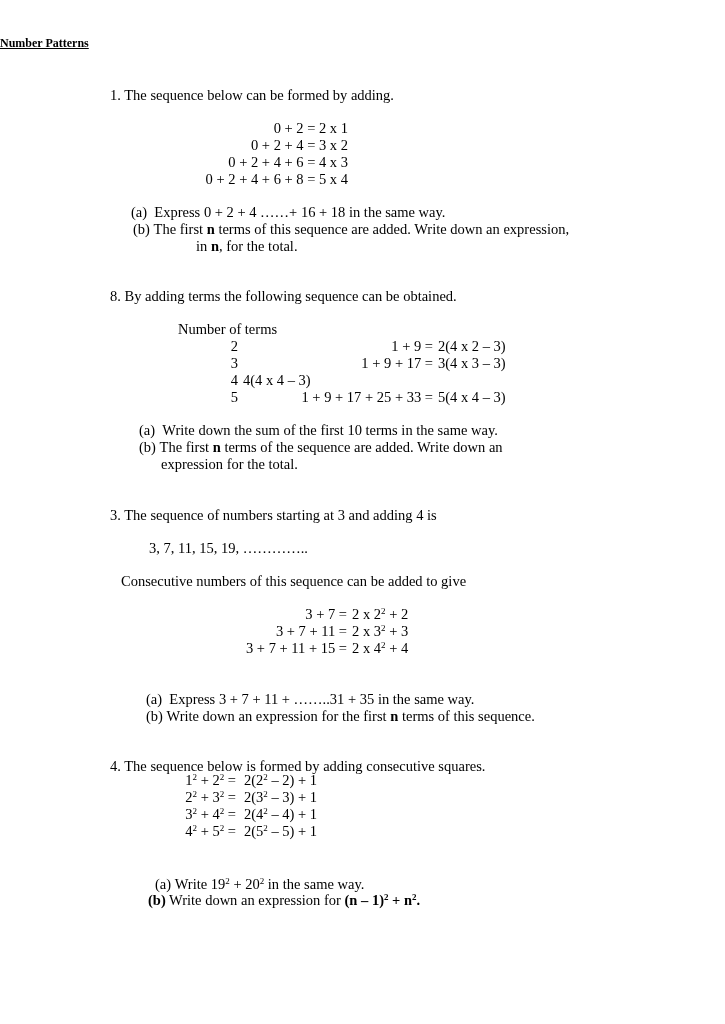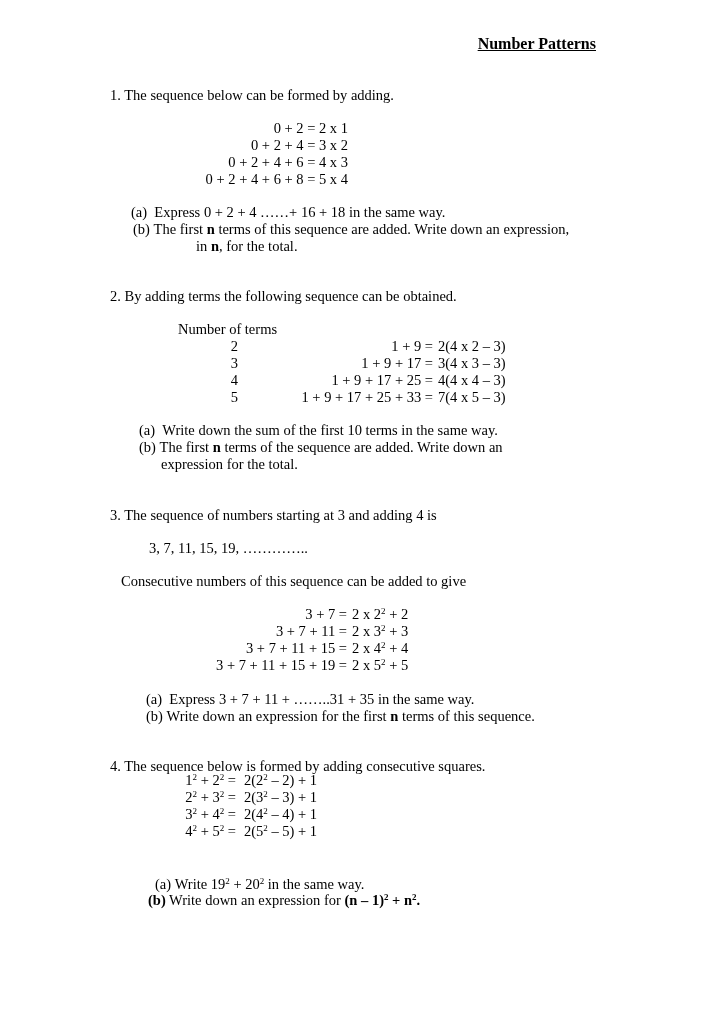--- a/index.html
+++ b/index.html
@@ -1,21 +1,21 @@
 <!DOCTYPE html>
 <html><head>
 <meta charset="utf-8">
 <style>
   html, body { margin: 0; padding: 0; background: #ffffff; }
   body {
     width: 725px; height: 1024px; position: relative; overflow: hidden;
     font-family: "Liberation Serif", serif; font-size: 14.5px; color: #000;
   }
   .abs { position: absolute; white-space: nowrap; line-height: 17px; }
-  .title { left: 0; width: 596px; text-align: right; top: 35px; font-weight: bold; font-size: 16px; }
+  .title { left: 0; width: 596px; text-align: left; top: 35px; font-weight: bold; font-size: 12px; }
   .title span { text-decoration: underline; }
   .right { text-align: right; }
   sup { font-size: 9px; line-height: 0; vertical-align: 5px; }
   b { font-weight: bold; }
   .eq-block { position: absolute; }
   .eq-row { height: 17px; line-height: 17px; white-space: nowrap; }
   .q2-grid { position: absolute; left: 178px; top: 321px; }
   .q2-row { display: flex; height: 17px; line-height: 17px; white-space: nowrap; }
   .q2-num { width: 60px; text-align: right; }
   .q2-lhs { width: 195px; text-align: right; }
@@ -42,42 +42,41 @@
 <div class="abs" style="left:131px; top:204px;">
   <span>(a)</span>&nbsp;&nbsp;<span>Express  0 + 2  + 4 ……+ 16 + 18 in the same way.</span>
 </div>
 <div class="abs" style="left:133px; top:221px;text-align:center;">
   <span>(b)</span>&nbsp;<span>The first </span><b>n</b><span> terms of this sequence are added. Write down an expression,</span>
 </div>
 <div class="abs" style="left:154px; top:238px;margin-left:42px;">
   <span>in </span><b>n</b><span>, for the total.</span>
 </div>
 
-<div class="abs" style="left:110px; top:288px;">2. By adding terms the following sequence can be obtained.</div>
+<div class="abs" style="left:110px; top:288px;">8. By adding terms the following sequence can be obtained.</div>
 <div class="abs" style="left:178px; top:321px;">Number of terms</div>
 <div class="q2-grid" style="top:338px;">
   <div class="q2-row">
     <span class="q2-num">2</span>
     <span class="q2-lhs">1 + 9 =</span>
     <span class="q2-rhs">2(4 x 2 – 3)</span>
   </div>
   <div class="q2-row">
     <span class="q2-num">3</span>
     <span class="q2-lhs">1 + 9 + 17 =</span>
     <span class="q2-rhs">3(4 x 3 – 3)</span>
   </div>
   <div class="q2-row">
     <span class="q2-num">4</span>
-    <span class="q2-lhs">1 + 9 + 17 + 25 =</span>
     <span class="q2-rhs">4(4 x 4 – 3)</span>
   </div>
   <div class="q2-row">
     <span class="q2-num">5</span>
     <span class="q2-lhs">1 + 9 + 17 + 25 + 33 =</span>
-    <span class="q2-rhs">7(4 x 5 – 3)</span>
+    <span class="q2-rhs">5(4 x 4 – 3)</span>
   </div>
 </div>
 <div class="abs" style="left:139px; top:422px;">
   <span>(a)</span>&nbsp;&nbsp;<span>Write down the sum of the first 10 terms in the same way.</span>
 </div>
 <div class="abs" style="left:139px; top:439px;">
   <span>(b)</span>&nbsp;<span>The first </span><b>n</b><span> terms of the sequence are added. Write down an</span>
 </div>
 <div class="abs" style="left:161px; top:456px;">expression for the total.</div>
 
@@ -89,24 +88,20 @@
     <span class="q3-lhs">3 + 7 =</span>
     <span class="q3-rhs"><span>2 x </span><span>2</span><sup>2</sup><span> + 2</span></span>
   </div>
   <div class="q3-row">
     <span class="q3-lhs">3 + 7 + 11 =</span>
     <span class="q3-rhs"><span>2 x </span><span>3</span><sup>2</sup><span> + 3</span></span>
   </div>
   <div class="q3-row">
     <span class="q3-lhs">3 + 7 + 11 + 15 =</span>
     <span class="q3-rhs"><span>2 x </span><span>4</span><sup>2</sup><span> + 4</span></span>
-  </div>
-  <div class="q3-row">
-    <span class="q3-lhs">3 + 7 + 11 + 15 + 19 =</span>
-    <span class="q3-rhs"><span>2 x </span><span>5</span><sup>2</sup><span> + 5</span></span>
   </div>
 </div>
 <div class="abs" style="left:146px; top:691px;">
   <span>(a)</span>&nbsp;&nbsp;<span>Express  3 + 7 + 11 + ……..31 + 35 in the same way.</span>
 </div>
 <div class="abs" style="left:146px; top:708px;">
   <span>(b)</span>&nbsp;<span>Write down an expression for the first </span><b>n</b><span> terms of this sequence.</span>
 </div>
 
 <div class="abs" style="left:110px; top:758px;">4. The sequence below is formed by adding consecutive squares.</div>

